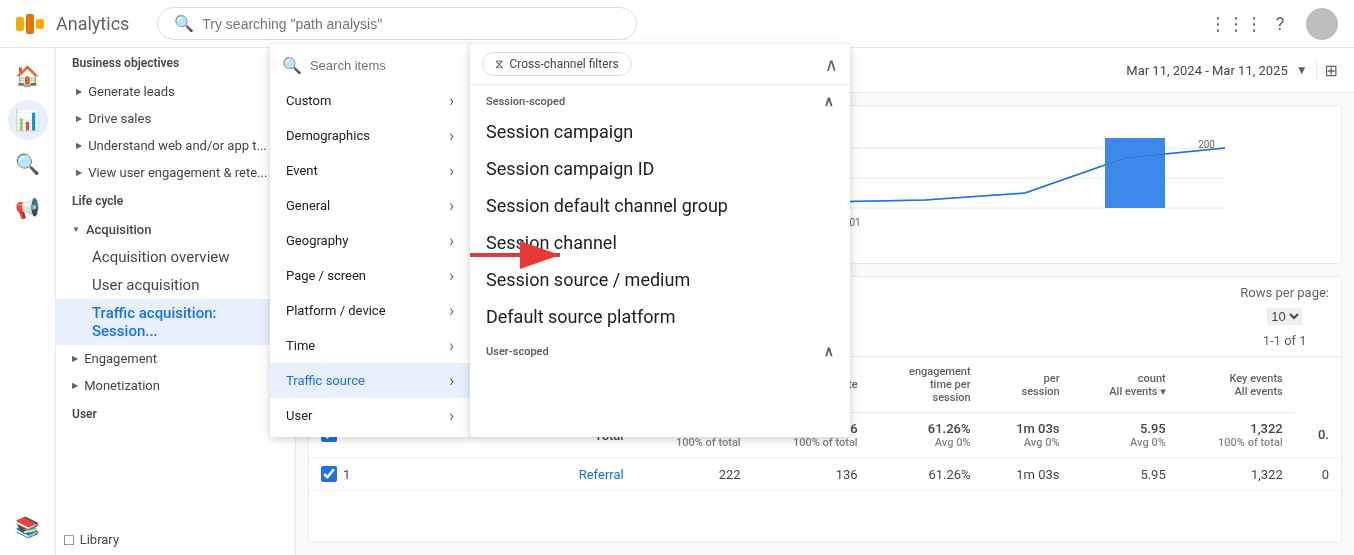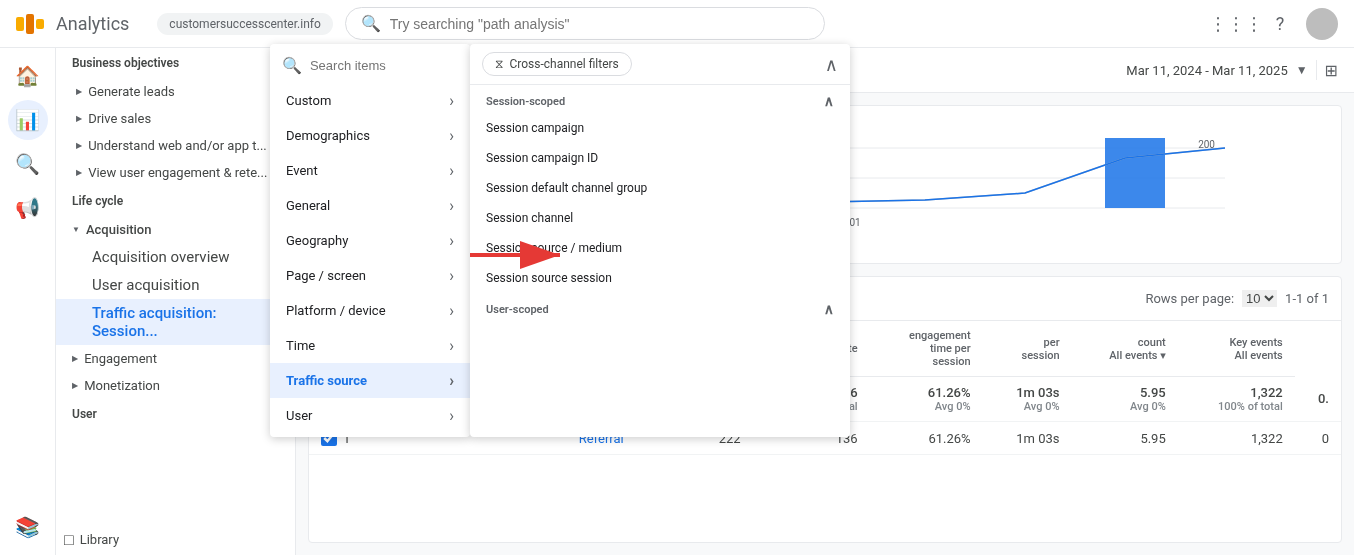--- a/index.html
+++ b/index.html
@@ -257,20 +257,21 @@
       width: 160px;
       background: transparent;
     }
     .rows-per-page {
       margin-left: auto;
       display: flex;
       align-items: center;
       gap: 8px;
       font-size: 13px;
       color: #5f6368;
+      flex-direction: column;
     }
 
     table {
       width: 100%;
       border-collapse: collapse;
       font-size: 13px;
     }
     th {
       text-align: right;
       padding: 8px 12px;
@@ -343,21 +344,21 @@
     }
     .menu-item {
       display: flex;
       align-items: center;
       justify-content: space-between;
       padding: 8px 16px;
       cursor: pointer;
       font-size: 13px;
       color: #202124;
     }
-    .menu-item.active-menu { background: #e8f0fe; color: #1a73e8; font-weight: 700; }
+    .menu-item.active-menu { background: #e8f0fe; color: #1a73e8; font-weight: 400; }
     .menu-item-arrow { color: #5f6368; font-size: 16px; }
 
     
     .submenu-panel {
       width: 380px;
       background: #fff;
       box-shadow: 0 2px 10px rgba(0,0,0,0.2);
       border-radius: 4px;
       overflow: hidden;
       display: flex;
@@ -376,21 +377,21 @@
       color: #5f6368;
       padding: 8px 16px 4px 16px;
       text-transform: none;
       display: flex;
       align-items: center;
       justify-content: space-between;
     }
     .submenu-item {
       padding: 8px 16px;
       cursor: pointer;
-      font-size: 12px;
+      font-size: 18px;
       color: #202124;
       display: flex;
       align-items: center;
     }
     .submenu-item.highlighted { font-weight: 500; color: #202124; }
     .cross-channel-btn {
       display: flex;
       align-items: center;
       gap: 6px;
       border: 1px solid #dadce0;
@@ -408,21 +409,20 @@
 <body>
 
 <div style="display:flex; flex-direction:column; width:100%; height:555px; overflow:hidden;">
   <div id="topbar">
     <div class="logo-icon">
       <div class="logo-bar logo-bar1"></div>
       <div class="logo-bar logo-bar2"></div>
       <div class="logo-bar logo-bar3"></div>
     </div>
     <span class="app-name">Analytics</span>
-    <div class="account-pill">customersuccesscenter.info</div>
     <div class="search-bar">
       <span style="color:#5f6368; font-size:16px;">🔍</span>
       <input type="text" placeholder="Try searching &quot;path analysis&quot;" style="">
     </div>
     <div class="topbar-right">
       <div class="icon-btn">⋮⋮⋮</div>
       <div class="icon-btn">?</div>
       <div class="avatar"></div>
     </div>
   </div>
@@ -692,21 +692,21 @@
     <div class="submenu-item">
       <span>Session default channel group</span>
     </div>
     <div class="submenu-item">
       <span>Session channel</span>
     </div>
     <div class="submenu-item">
       <span>Session source / medium</span>
     </div>
     <div class="submenu-item">
-      <span>Session source session</span>
+      <span>Default source platform</span>
     </div>
 
     <div class="submenu-section-label">
       <span>User-scoped</span>
       <span style="font-size:14px;">∧</span>
     </div>
   </div>
 
   <div style="position:absolute; left:190px; top:196px; pointer-events:none;">
     <svg width="120" height="30" viewBox="0 0 120 30">

